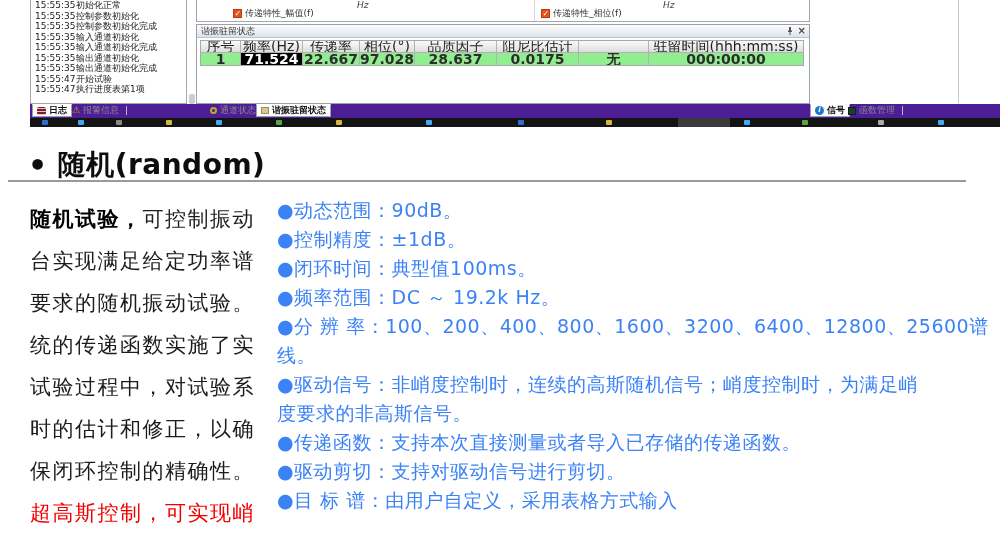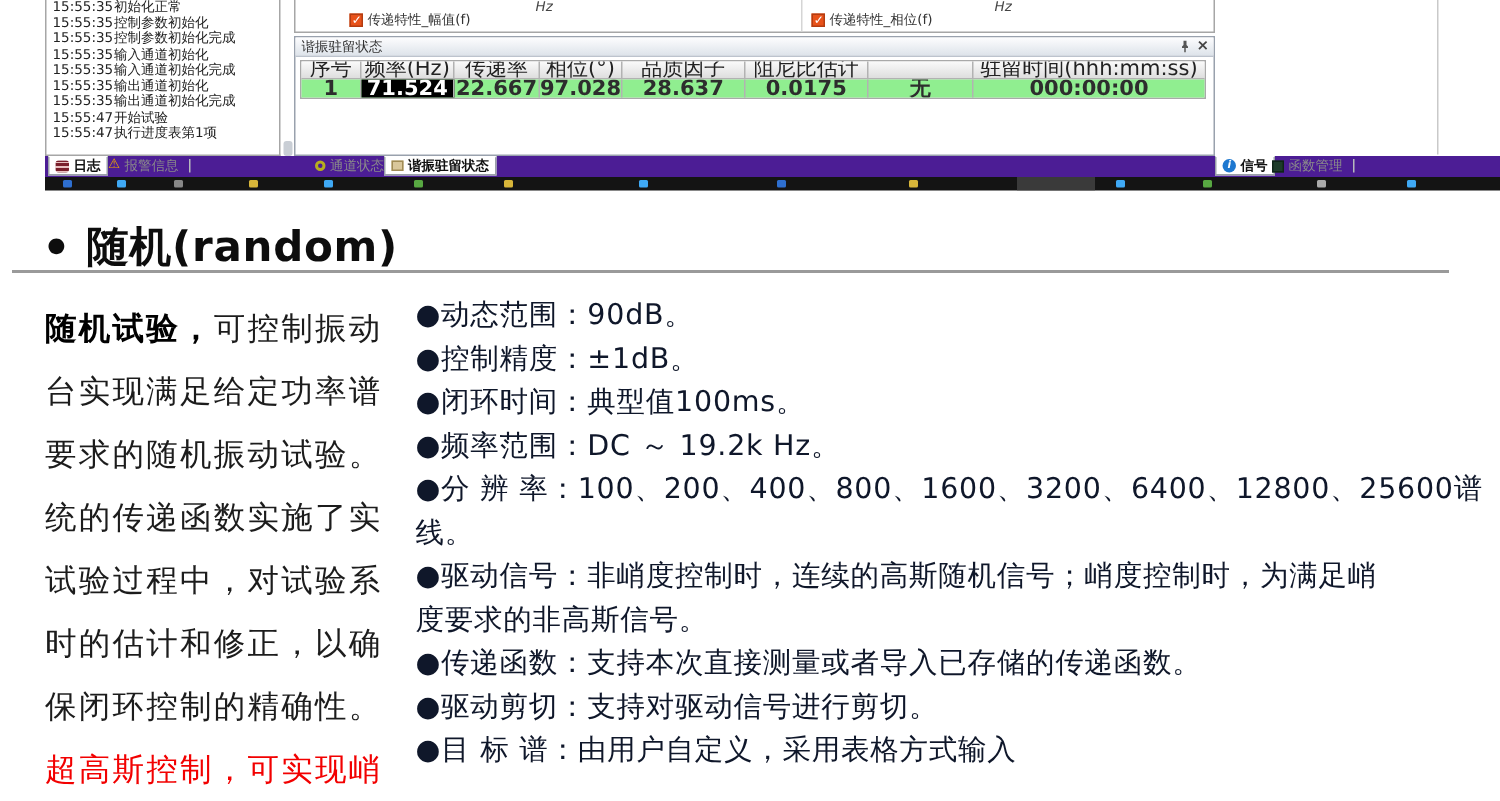--- a/index.html
+++ b/index.html
@@ -68,21 +68,21 @@
     font-size:28px;font-weight:bold;color:#0d0d0d;letter-spacing:0.5px;}
   .doc-heading .bullet{font-size:30px;margin-right:10px;}
   .doc-rule{position:absolute;left:8px;top:180px;width:958px;height:2px;background:#9a9a9a;}
 
   .left-col{position:absolute;left:30px;top:198px;width:248px;}
   .dline{height:42px;line-height:42px;font-size:21px;color:#1c1c1c;letter-spacing:1.5px;white-space:nowrap;}
   .dline .lead{font-weight:bold;color:#000;}
   .dline.red{color:#f20000;}
 
   .right-col{position:absolute;left:277px;top:196px;width:719px;}
-  .fline{height:29px;line-height:29px;font-size:19px;color:#0f172a;letter-spacing:0.5px;white-space:nowrap;}
+  .fline{height:29px;line-height:29px;font-size:19px;color:#3b82f6;letter-spacing:0.5px;white-space:nowrap;}
   .fline.red{color:#f20000;font-weight:bold;}
 </style>
 </head>
 <body>
 
 <div class="page">
 
   <div class="sw">
 
     <div class="log-panel">

